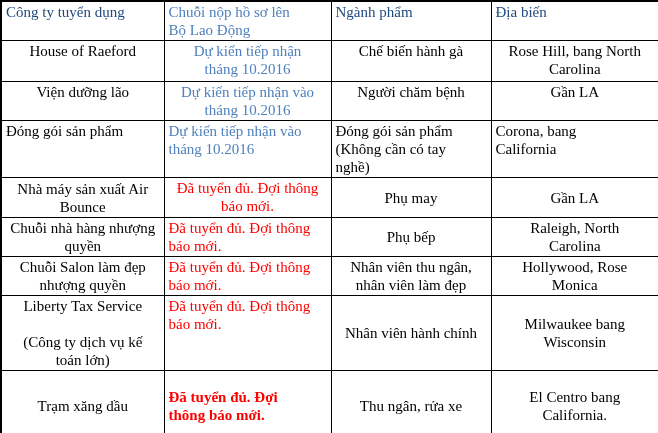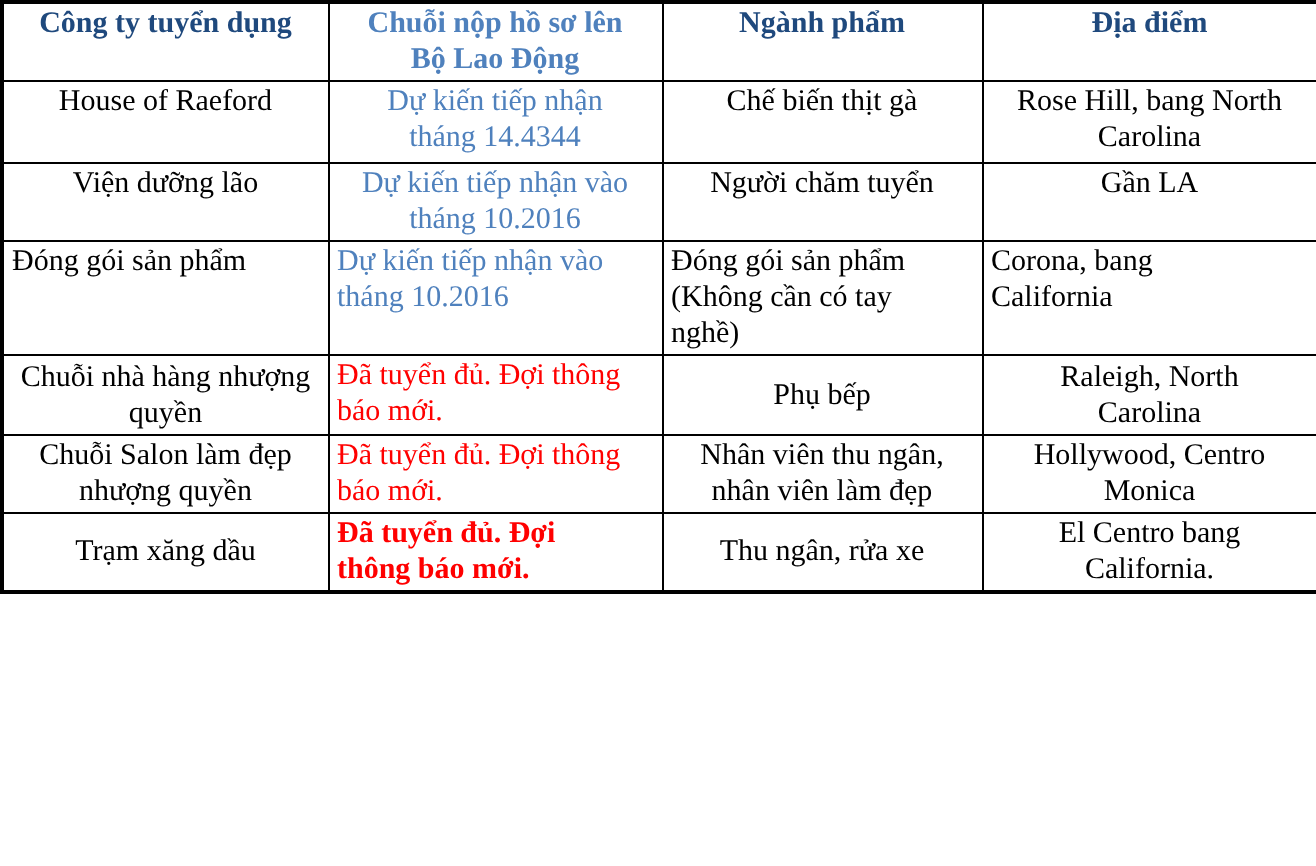--- a/index.html
+++ b/index.html
@@ -22,22 +22,22 @@
     line-height: 18px;
     color: var(--text-black, #000);
   }
   th, td {
     border: 1px solid var(--border-color, #000);
     padding: 1px 4px;
     white-space: pre-line;
     overflow: hidden;
   }
   th.hdr {
-    font-weight: bold;
-    text-align: center;
+    font-weight: normal;
+    text-align: left;
     vertical-align: top;
   }
   .hdr-dark  { color: var(--header-primary, #1F497D); }
   .hdr-light { color: var(--header-secondary, #4F81BD); }
 
   .c-black { color: var(--text-black, #000000); }
   .c-blue  { color: var(--body-blue, #4F81BD); }
   .c-red   { color: var(--alert-red, #FF0000); }
 
   .a-left   { text-align: left; }
@@ -72,67 +72,86 @@
       <col class="col-2">
       <col class="col-3">
       <col class="col-4">
     </colgroup>
     <thead>
       <tr>
         <th class="hdr hdr-dark">Công ty tuyển dụng</th>
         <th class="hdr hdr-light">Chuỗi nộp hồ sơ lên
 Bộ Lao Động</th>
         <th class="hdr hdr-dark">Ngành phẩm</th>
-        <th class="hdr hdr-dark">Địa điểm</th>
+        <th class="hdr hdr-dark">Địa biến</th>
       </tr>
     </thead>
     <tbody id="table-body">
         <tr>
           <td class="c-black a-center v-top">House of Raeford</td>
           <td class="c-blue a-center v-top">Dự kiến tiếp nhận
-tháng 14.4344</td>
-          <td class="c-black a-center v-top">Chế biến thịt gà</td>
+tháng 10.2016</td>
+          <td class="c-black a-center v-top">Chế biến hành gà</td>
           <td class="c-black a-center v-top">Rose Hill, bang North
 Carolina</td>
         </tr>
         <tr>
           <td class="c-black a-center v-top">Viện dưỡng lão</td>
           <td class="c-blue a-center v-top">Dự kiến tiếp nhận vào
 tháng 10.2016</td>
-          <td class="c-black a-center v-top">Người chăm tuyển</td>
+          <td class="c-black a-center v-top">Người chăm bệnh</td>
           <td class="c-black a-center v-top">Gần LA</td>
         </tr>
         <tr>
           <td class="c-black a-left v-top">Đóng gói sản phẩm</td>
           <td class="c-blue a-left v-top">Dự kiến tiếp nhận vào
 tháng 10.2016</td>
           <td class="c-black a-left v-top">Đóng gói sản phẩm
 (Không cần có tay
 nghề)</td>
           <td class="c-black a-left v-top">Corona, bang
 California</td>
+        </tr>
+        <tr>
+          <td class="c-black a-center v-middle">Nhà máy sản xuất Air
+Bounce</td>
+          <td class="c-red a-center v-top">Đã tuyển đủ. Đợi thông
+báo mới.</td>
+          <td class="c-black a-center v-middle">Phụ may</td>
+          <td class="c-black a-center v-middle">Gần LA</td>
         </tr>
         <tr>
           <td class="c-black a-center v-middle">Chuỗi nhà hàng nhượng
 quyền</td>
           <td class="c-red a-left v-top">Đã tuyển đủ. Đợi thông
 báo mới.</td>
           <td class="c-black a-center v-middle">Phụ bếp</td>
           <td class="c-black a-center v-middle">Raleigh, North
 Carolina</td>
         </tr>
         <tr>
           <td class="c-black a-center v-middle">Chuỗi Salon làm đẹp
 nhượng quyền</td>
           <td class="c-red a-left v-top">Đã tuyển đủ. Đợi thông
 báo mới.</td>
           <td class="c-black a-center v-middle">Nhân viên thu ngân,
 nhân viên làm đẹp</td>
-          <td class="c-black a-center v-middle">Hollywood, Centro
+          <td class="c-black a-center v-middle">Hollywood, Rose
 Monica</td>
+        </tr>
+        <tr>
+          <td class="c-black a-center v-top">Liberty Tax Service
+
+(Công ty dịch vụ kế
+toán lớn)</td>
+          <td class="c-red a-left v-top">Đã tuyển đủ. Đợi thông
+báo mới.</td>
+          <td class="c-black a-center v-middle">Nhân viên hành chính</td>
+          <td class="c-black a-center v-middle">Milwaukee bang
+Wisconsin</td>
         </tr>
         <tr>
           <td class="c-black a-center v-middle">Trạm xăng dầu</td>
           <td class="c-red a-left v-middle bold">Đã tuyển đủ. Đợi
 thông báo mới.</td>
           <td class="c-black a-center v-middle">Thu ngân, rửa xe</td>
           <td class="c-black a-center v-middle">El Centro bang
 California.</td>
         </tr>
       </tbody>

